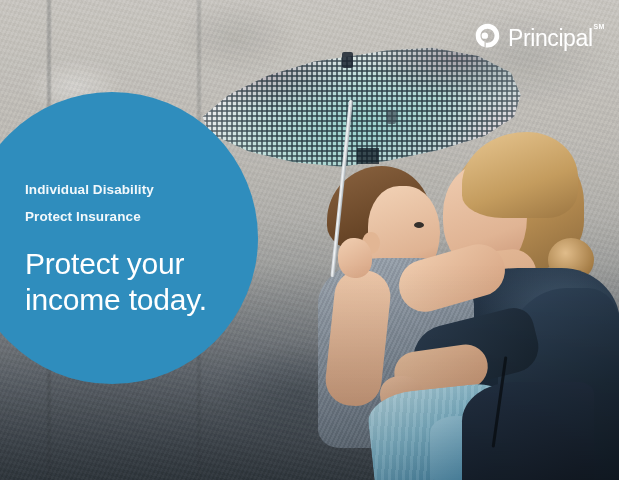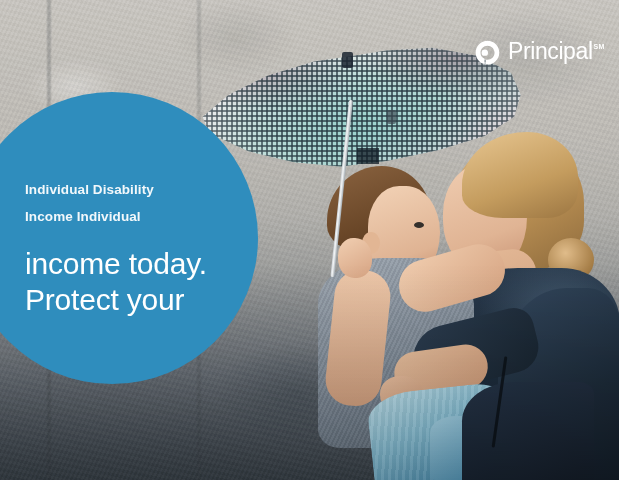--- a/index.html
+++ b/index.html
@@ -323,23 +323,23 @@
     font-size: 30px;
     line-height: 36px;
     font-weight: 300;
     letter-spacing: -.2px;
   }
   .headline span { display: block; white-space: nowrap; }
 
   
   .logo {
     position: absolute;
-    left: 474px; top: 40px;
+    left: 474px; top: 20px;
     display: flex;
-    align-items: flex-start;
+    align-items: flex-end;
     height: 30px;
   }
   .logo-mark { width: 27px; height: 27px; display: block; }
   .logo-word {
     color: #ffffff;
     font-size: 23px;
     font-weight: 400;
     letter-spacing: -.4px;
     margin-left: 7px;
     line-height: 1;
@@ -403,24 +403,24 @@
   <div class="pole"></div>
   <div class="runner"></div>
   <div class="dark-patch"></div>
 
   <div class="photo-tone"></div>
 
   <div class="blue-circle"></div>
 
   <div class="copy">
     <div class="eyebrow">Individual Disability</div>
-    <div class="eyebrow">Income Individual</div>
+    <div class="eyebrow">Protect Insurance</div>
     <div class="headline">
+      <span>Protect your</span>
       <span>income today.</span>
-      <span>Protect your</span>
     </div>
   </div>
 
   <div class="logo">
     <svg class="logo-mark" viewBox="0 0 64 64">
       <path fill="#ffffff" d="M32 2C16.5 2 4 14.5 4 30c0 13.1 9 24.1 21.1 27.1V44.6C19.4 42 15.4 36.5 15.4 30c0-9.2 7.4-16.6 16.6-16.6S48.6 20.8 48.6 30 41.2 46.6 32 46.6c-1.6 0-3.1-.2-4.5-.6v11.8c1.5.3 3 .4 4.5.4 15.5 0 28-12.5 28-28S47.5 2 32 2z"></path>
       <circle fill="#ffffff" cx="25.6" cy="30" r="7.6"></circle>
     </svg>
     <span class="logo-word">Principal</span>
     <span class="logo-sm">SM</span>

